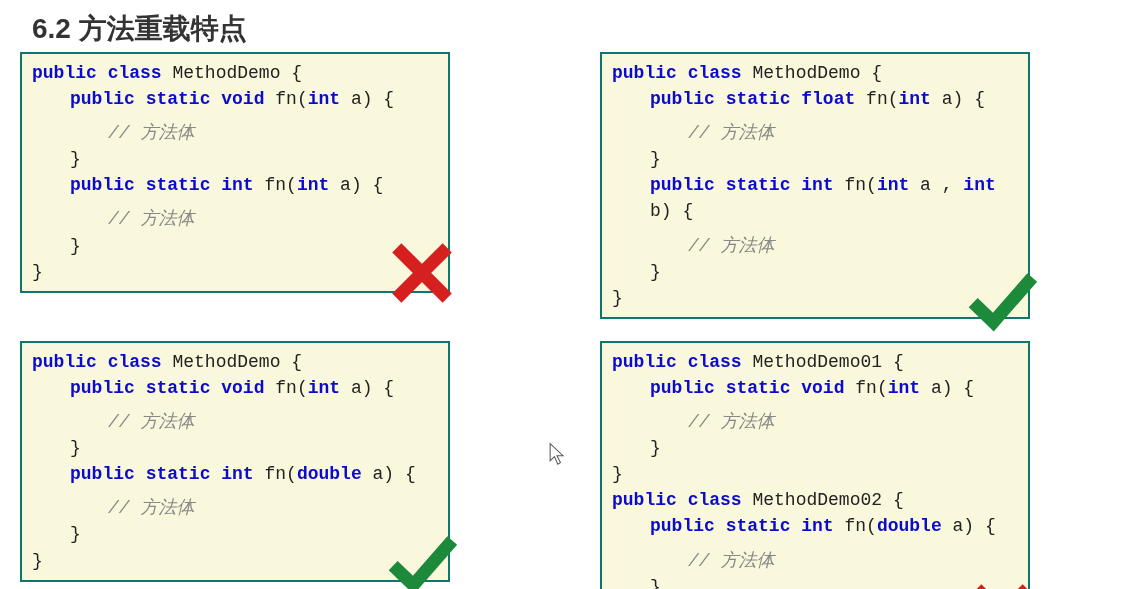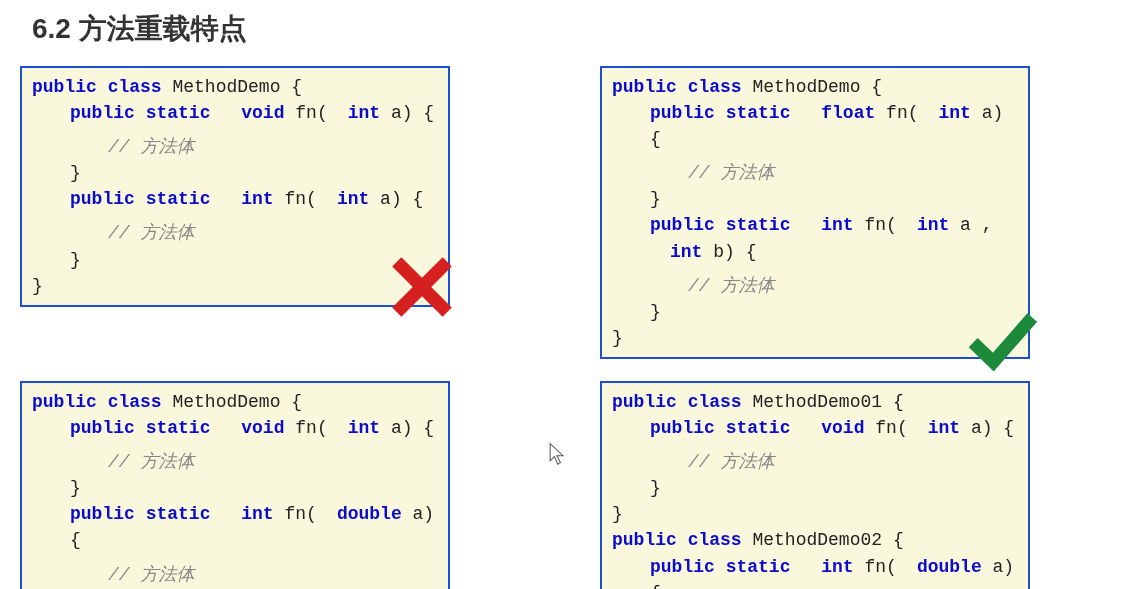--- a/index.html
+++ b/index.html
@@ -7,44 +7,44 @@
       font-family: "Microsoft YaHei", "SimHei", Arial, sans-serif;
       background: #fff;
       width: 1138px;
       height: 589px;
       padding: 10px 20px;
     }
     .heading {
       font-size: 28px;
       font-weight: bold;
       color: #333;
-      margin-bottom: 18px;
+      margin-bottom: 4px;
       margin-left: 12px;
     }
     .grid {
       display: grid;
       grid-template-columns: 430px 430px;
       grid-template-rows: auto auto;
       column-gap: 150px;
       row-gap: 22px;
       align-items: start;
     }
     .code-box {
       position: relative;
       background: #faf8dc;
-      border: 2px solid #1d4ed8;
+      border: 2px solid #0f766e;
       padding: 6px 10px 6px 10px;
       font-family: Consolas, "Courier New", monospace;
       font-size: 18px;
       line-height: 1.45;
     }
     .code-line1 { padding-left: 38px; }
     .code-line2 { padding-left: 76px; margin-top: 8px; }
     .kw { color: #0b0bcc; font-weight: bold; }
-    .ty { color: #0b0bcc; font-weight: bold; margin-left: 20px; }
+    .ty { color: #0b0bcc; font-weight: bold; }
     .pl { color: #222; }
     .comment { color: #888; font-style: italic; }
     .mark {
       position: absolute;
       right: -10px;
       bottom: -18px;
       width: 72px;
       height: 72px;
     }
     .cursor {

